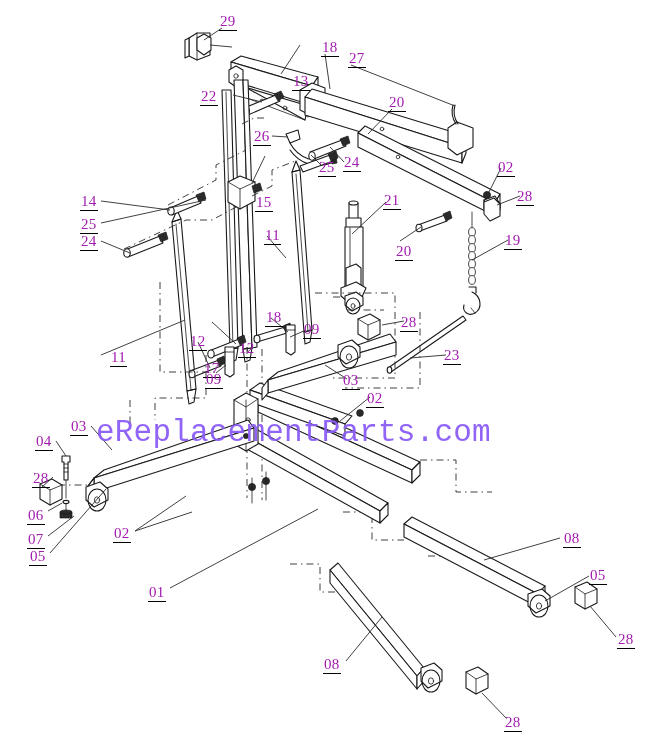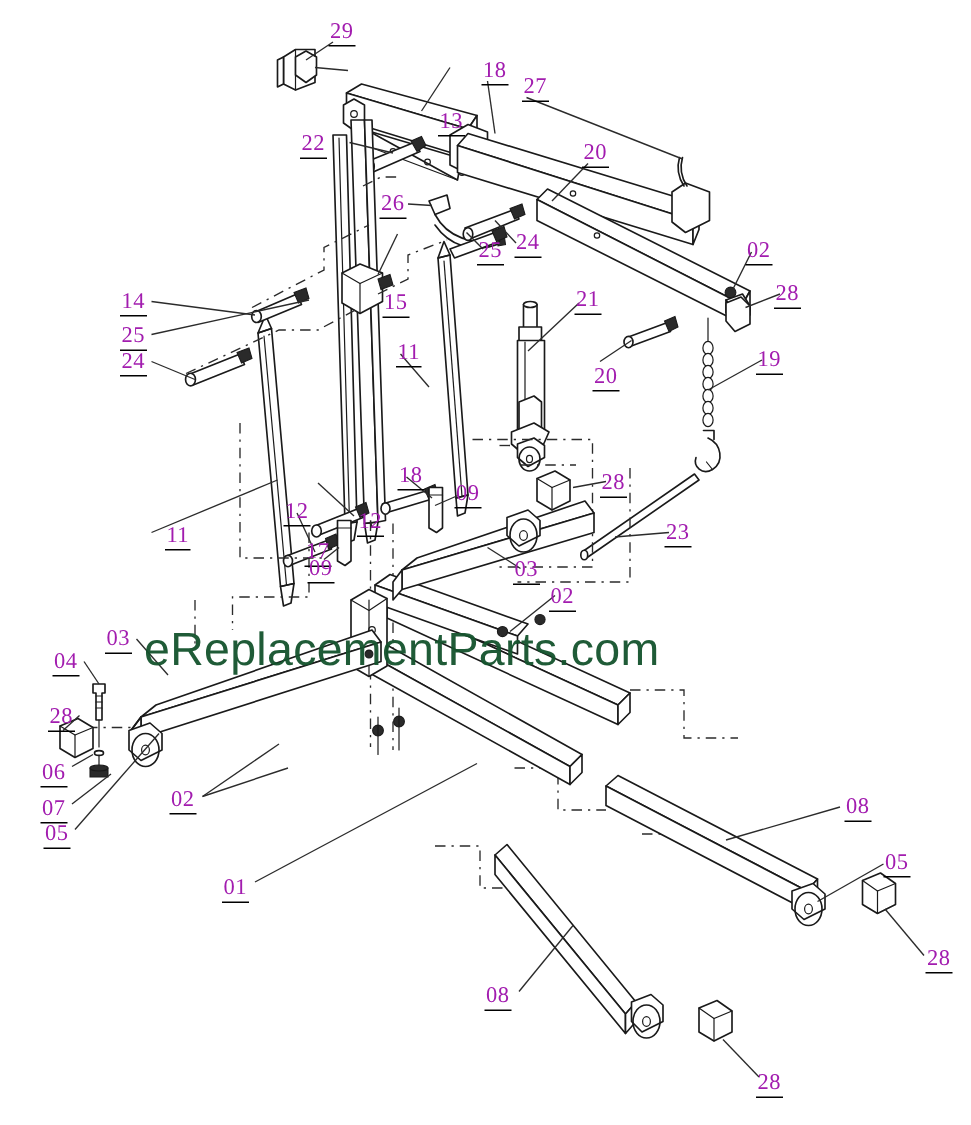--- a/index.html
+++ b/index.html
@@ -35,24 +35,24 @@
     line-height: 1.05;
     padding: 0 1px 0px 1px;
     white-space: nowrap;
     user-select: none;
   }
   #watermark {
     position: absolute;
     left: 96px;
     top: 415px;
     width: 340px;
-    font-family: Liberation Sans, sans-serif;
+    font-family: Liberation Mono, monospace;
     font-size: 31px;
     letter-spacing: 0.2px;
-    color: #14532d;
+    color: #8b5cf6;
     opacity: 0.95;
     white-space: nowrap;
     user-select: none;
     pointer-events: none;
   }
 </style>
 </head>
 <body>
 
 <div id="diagram-root">

